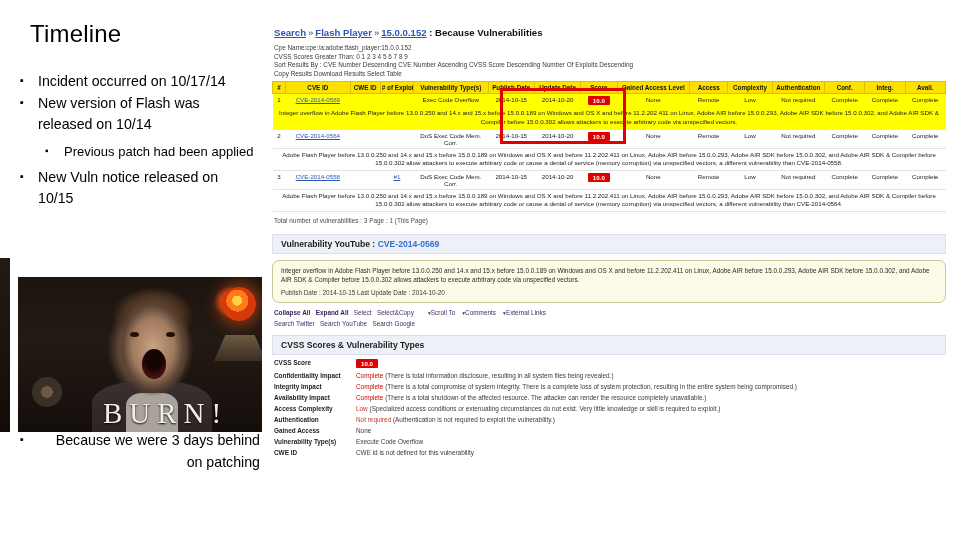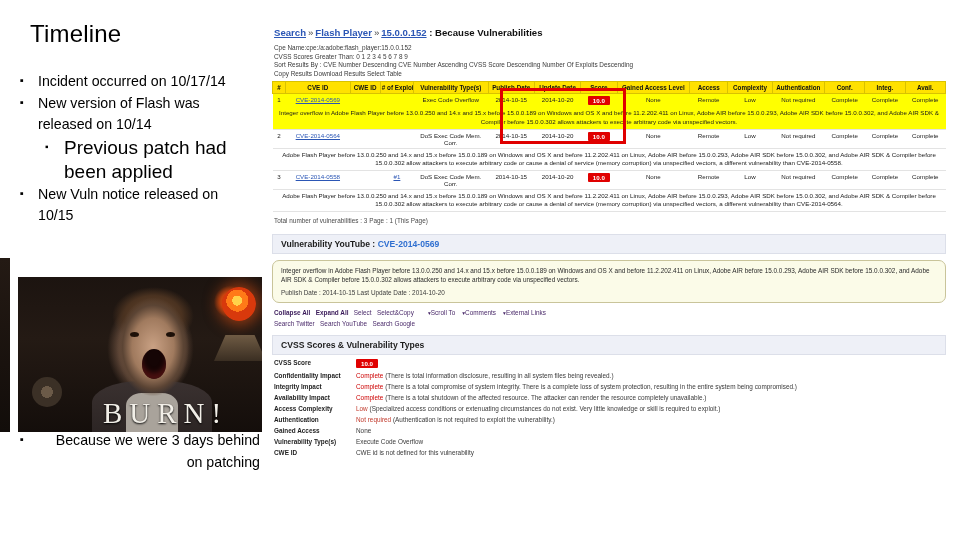--- a/index.html
+++ b/index.html
@@ -26,21 +26,21 @@
     position:relative; padding-left:24px;
     font-size:14.2px; line-height:21.5px; color:#000;
     margin:0 0 0 0;
   }
   .b1::before{
     content:"\25AA"; position:absolute; left:6px; top:-1px;
     font-size:11px; color:#000;
   }
   .b2 {
     position:relative; padding-left:50px;
-    font-size:19px; line-height:24px; color:#000;
+    font-size:13px; line-height:31px; color:#000;
   }
   .b2::before{
     content:"\25AA"; position:absolute; left:31px; top:-1px;
     font-size:10px; color:#000;
   }
 
   
   .burn-img{
     position:absolute; left:18px; top:277px; width:265px; height:155px;
     overflow:hidden;

